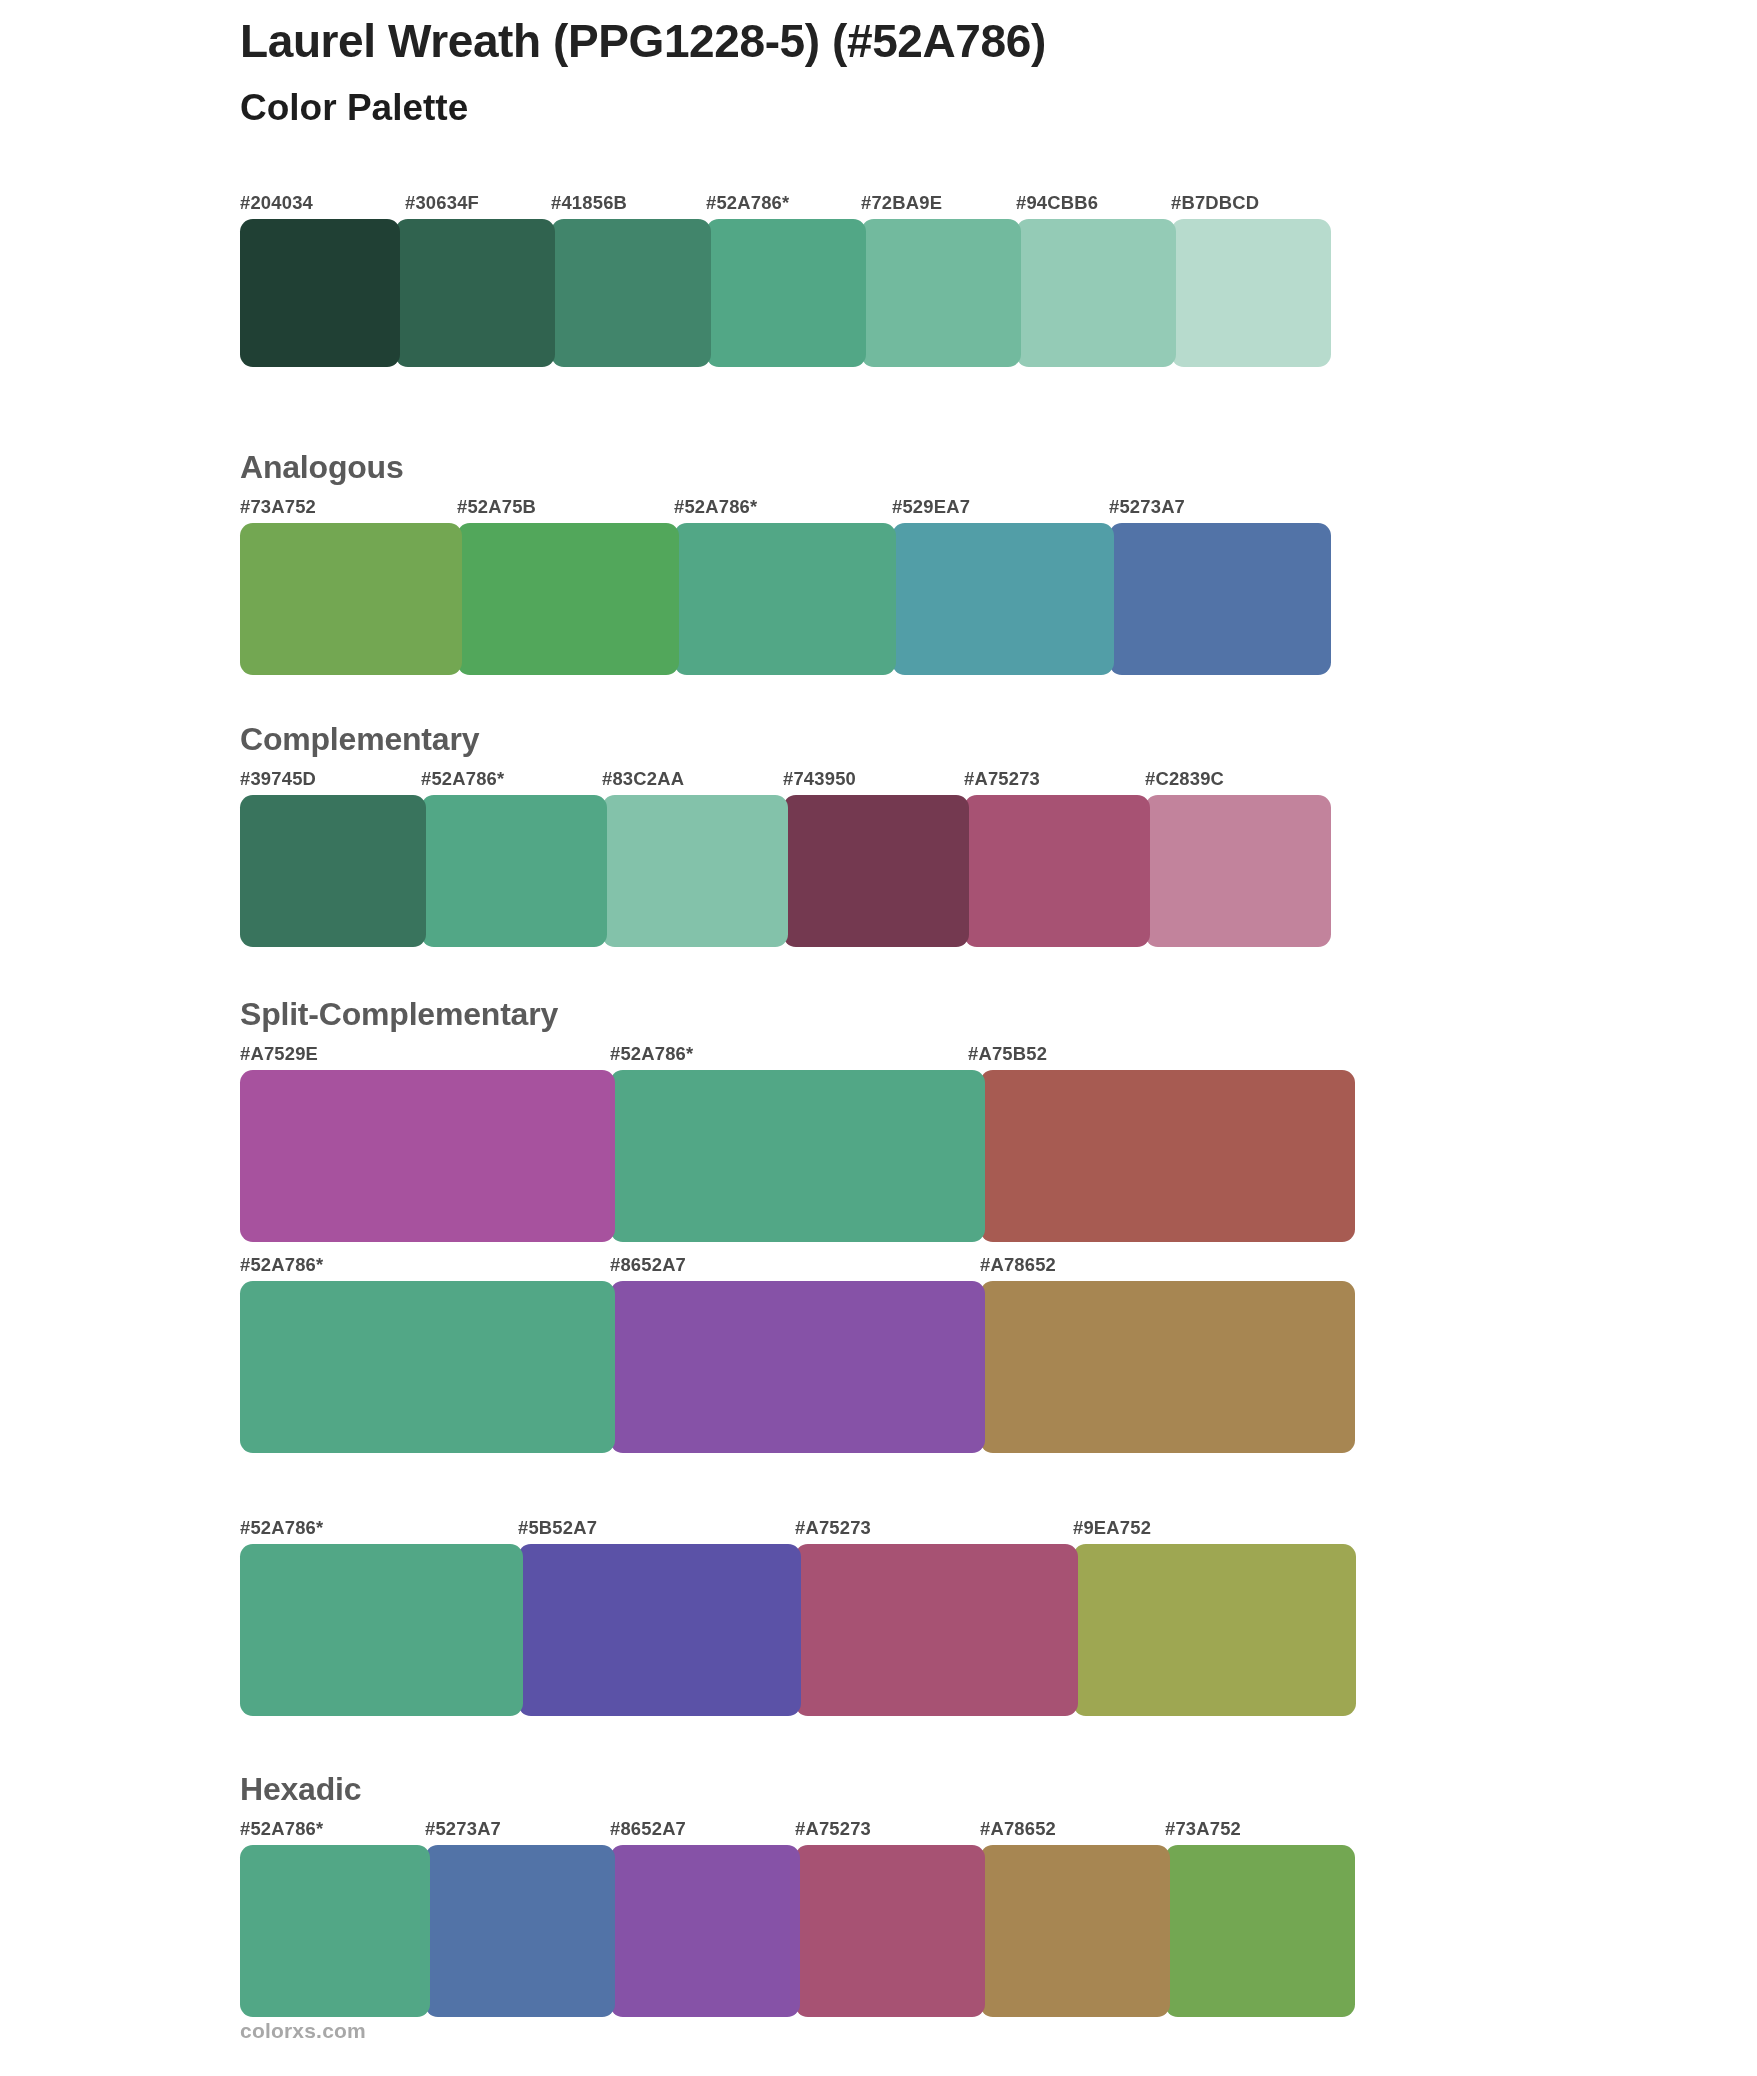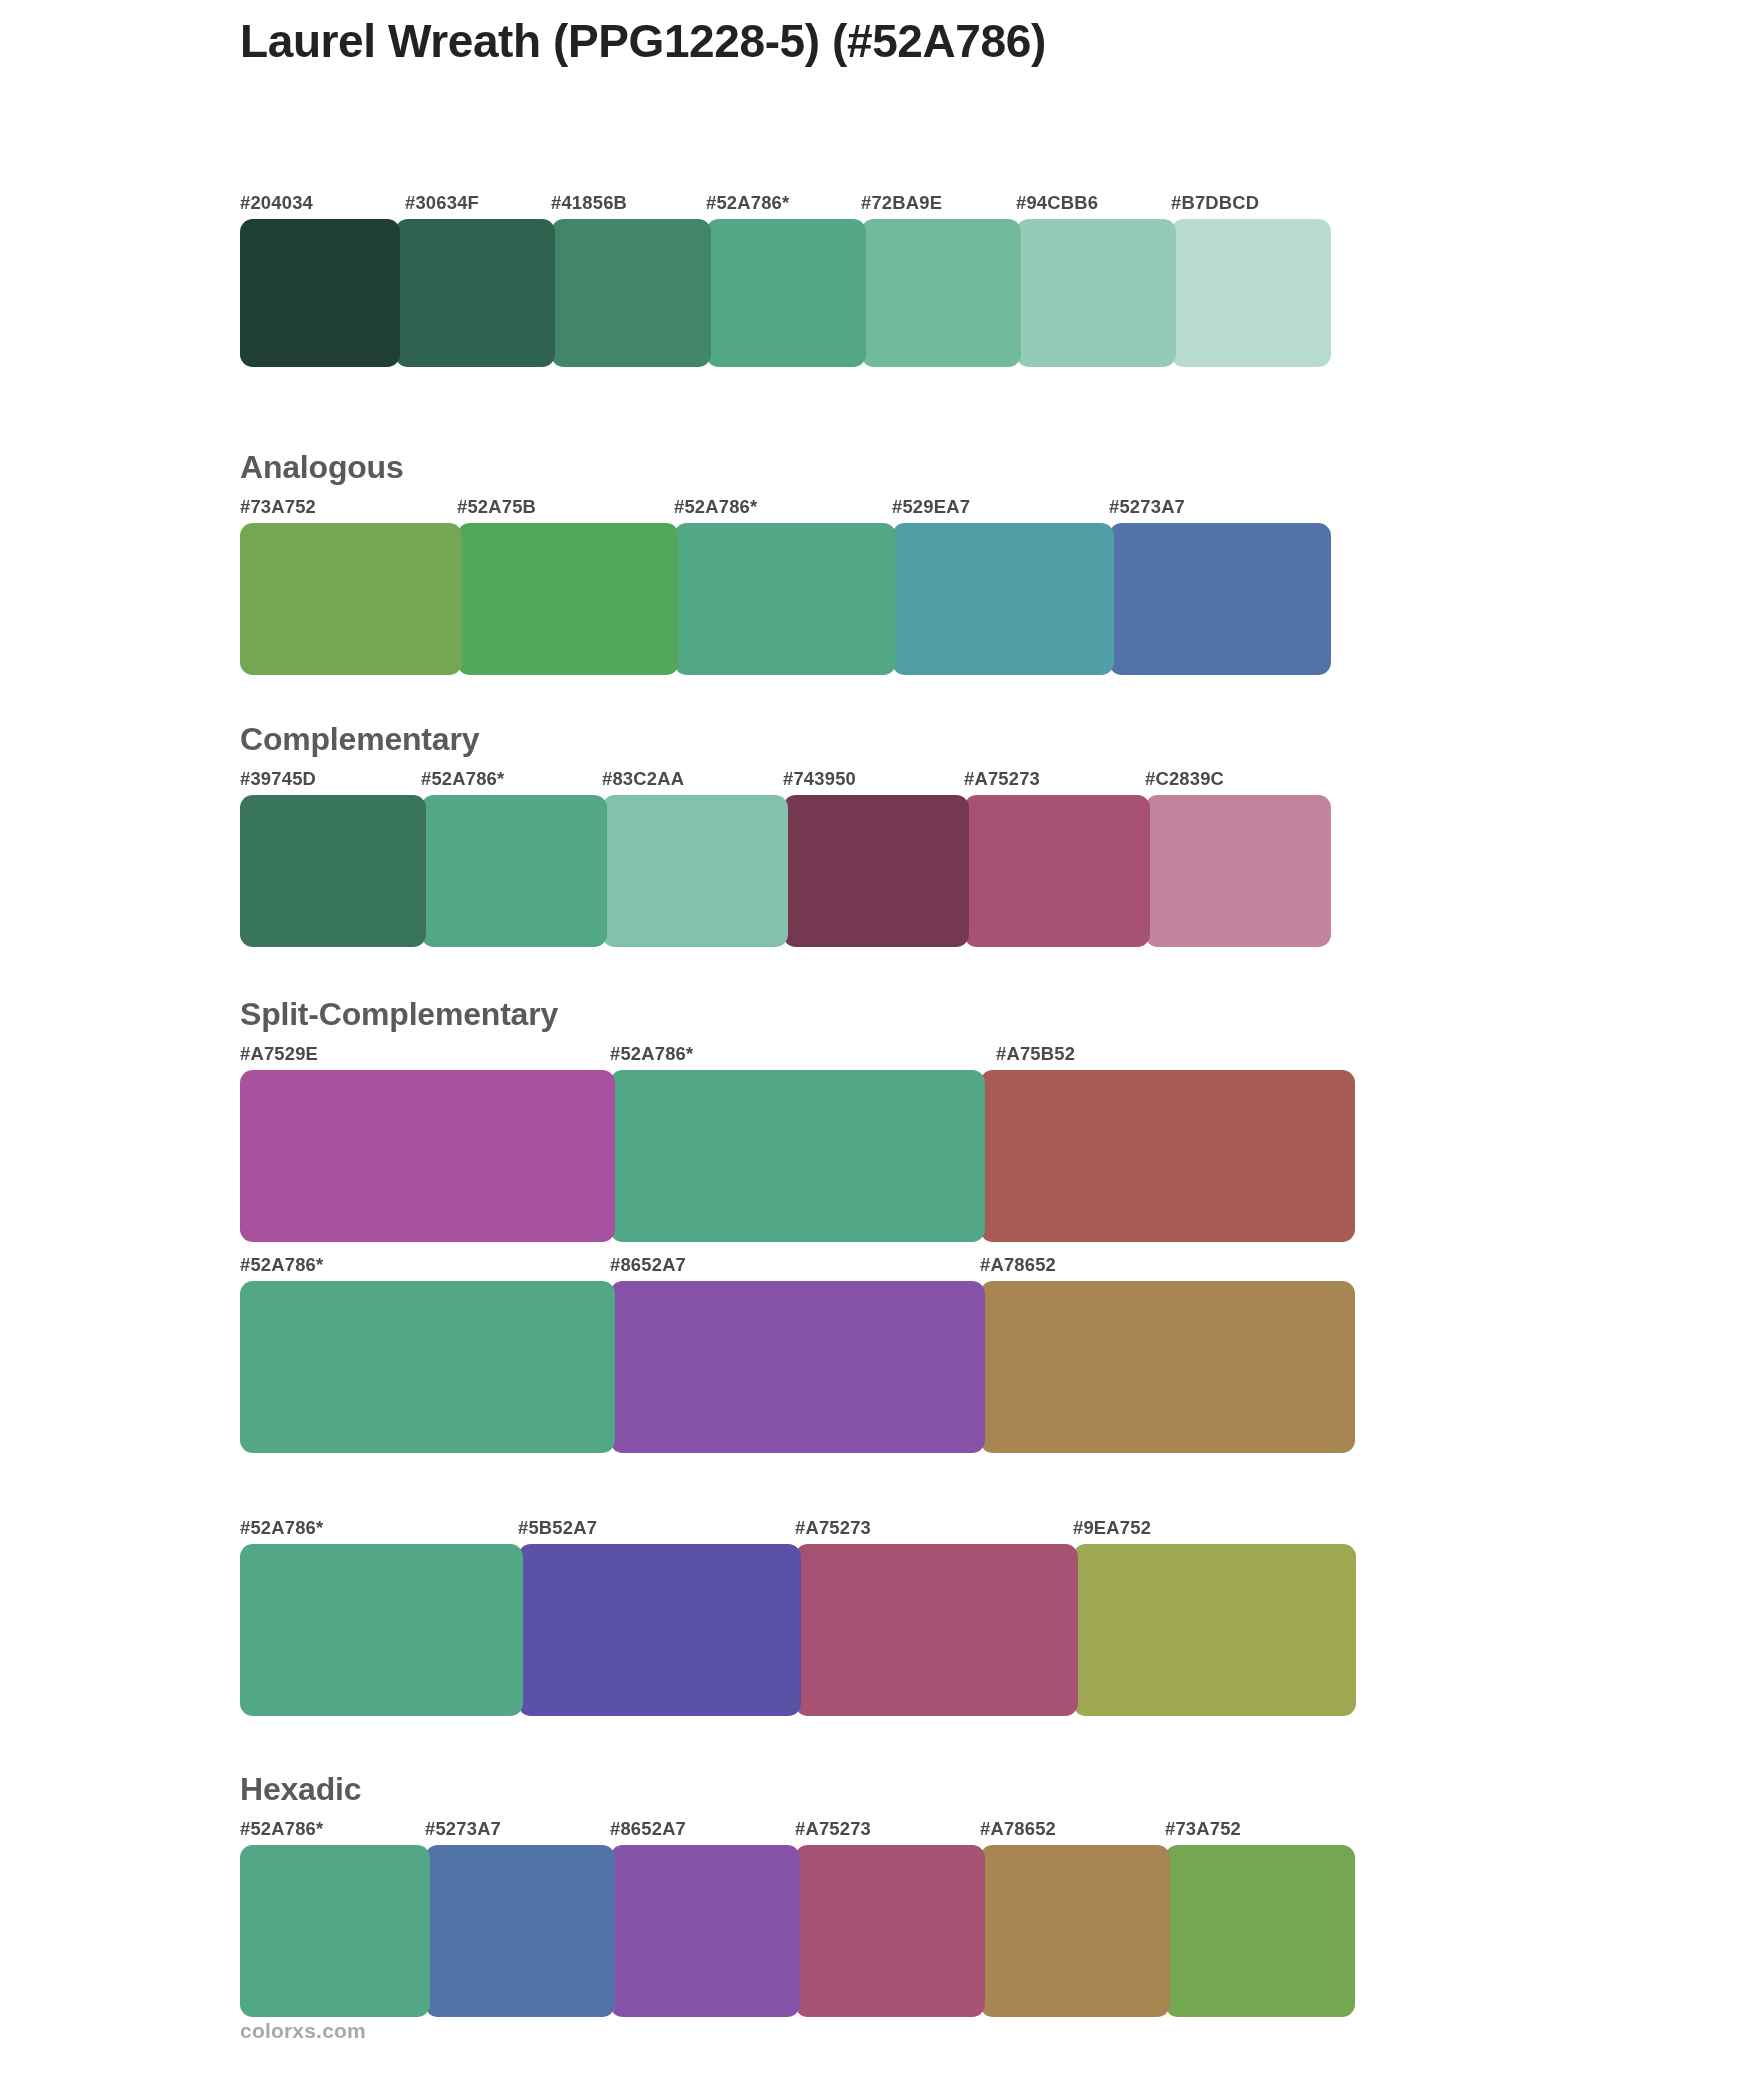--- a/index.html
+++ b/index.html
@@ -99,20 +99,21 @@
     letter-spacing: 0.2px;
   }
 </style>
 </head>
 <body>
 
 <div class="page">
 
   <div class="header">
     <h1 class="page-title">Laurel Wreath (PPG1228-5) (#52A786)</h1>
+    <h2 class="page-subtitle">Color Palette</h2>
   </div>
 
   <div id="sections-root">
       <div class="section" style="top: 192px;">
         <div class="labels">
           <div class="label" style="left: 0px;">#204034</div>
           <div class="label" style="left: 165px;">#30634F</div>
           <div class="label" style="left: 311px;">#41856B</div>
           <div class="label" style="left: 466px;">#52A786*</div>
           <div class="label" style="left: 621px;">#72BA9E</div>
@@ -163,21 +164,21 @@
           <div class="swatch" title="#743950" style="left: 543px; width: 186px; height: 152px; background: rgb(116, 57, 80); z-index: 3;"></div>
           <div class="swatch" title="#A75273" style="left: 724px; width: 186px; height: 152px; background: rgb(167, 82, 115); z-index: 2;"></div>
           <div class="swatch" title="#C2839C" style="left: 905px; width: 186px; height: 152px; background: rgb(194, 131, 156); z-index: 1;"></div>
         </div>
       </div>
       <div class="section" style="top: 998px;">
         <div class="section-title">Split-Complementary</div>
         <div class="labels">
           <div class="label" style="left: 0px;">#A7529E</div>
           <div class="label" style="left: 370px;">#52A786*</div>
-          <div class="label" style="left: 756px;">#A75B52</div>
+          <div class="label" style="left: 728px;">#A75B52</div>
         </div>
         <div class="swatches" style="height: 172px;">
           <div class="swatch" title="#A7529E" style="left: 0px; width: 375px; height: 172px; background: rgb(167, 82, 158); z-index: 3;"></div>
           <div class="swatch" title="#52A786*" style="left: 370px; width: 375px; height: 172px; background: rgb(82, 167, 134); z-index: 2;"></div>
           <div class="swatch" title="#A75B52" style="left: 740px; width: 375px; height: 172px; background: rgb(167, 91, 82); z-index: 1;"></div>
         </div>
       </div>
       <div class="section" style="top: 1209px;">
         <div class="section-title">Triadic</div>
         <div class="labels">

